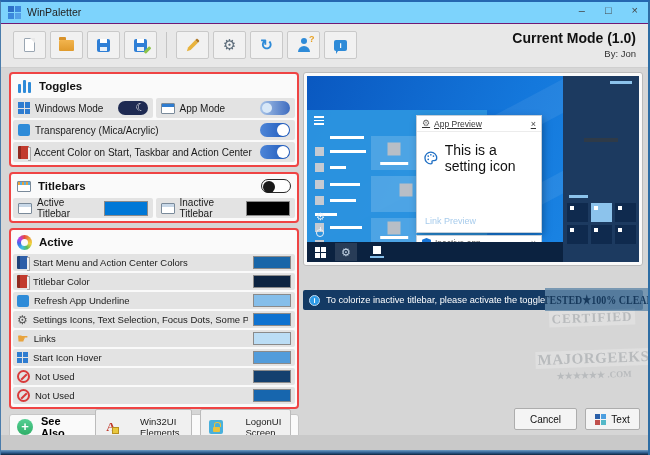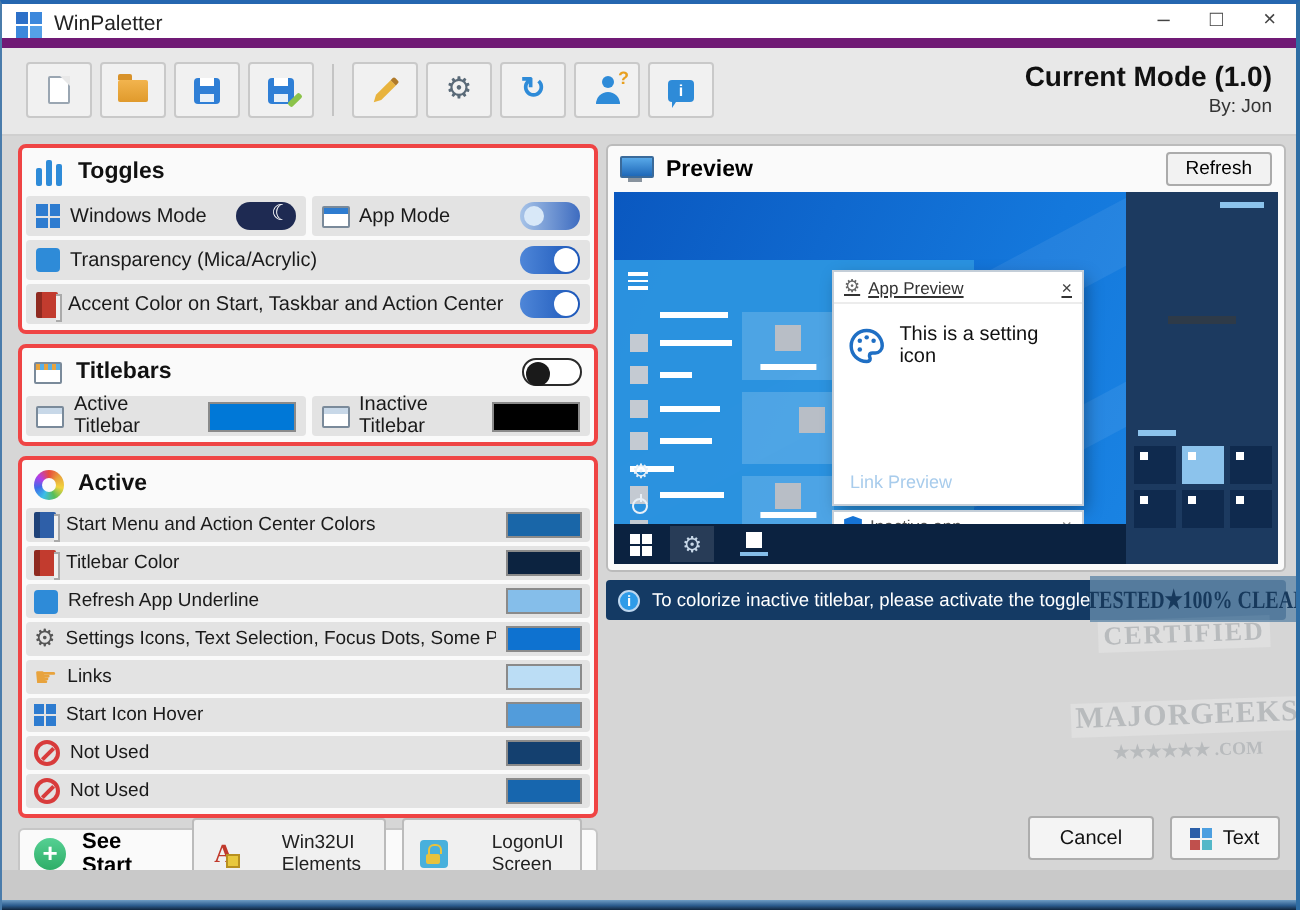--- a/index.html
+++ b/index.html
@@ -1,21 +1,21 @@
 <!DOCTYPE html>
 <html><head>
 <meta charset="utf-8">
 <style>
   * { margin:0; padding:0; box-sizing:border-box; }
   body { font-family:"Liberation Sans", sans-serif; background:#888; }
   .window { position:relative; width:650px; height:455px; background:#D6D6D6; overflow:hidden;
             border-top:2px solid #2567B0; border-left:1px solid #4A7CAB; border-right:2px solid #2E6DA4; }
 
   
-  .titlebar { position:absolute; left:0; top:0; right:0; height:22px; background:#ffffff; border-bottom:5px solid #701a75; }
+  .titlebar { position:absolute; left:0; top:0; right:0; height:22px; background:#7dd3fc; border-bottom:1px solid #701a75; }
   .app-title { position:absolute; left:26px; top:4px; font-size:10.5px; color:#222; }
   .winlogo { display:grid; grid-template-columns:1fr 1fr; gap:1px; width:13px; height:13px; }
   .winlogo i { background:#2E7CD0; }
   .winlogo.shade i:nth-child(1){background:#2D70C8;} .winlogo.shade i:nth-child(2){background:#3C88DC;}
   .winlogo.shade i:nth-child(3){background:#3C88DC;} .winlogo.shade i:nth-child(4){background:#54A0E8;}
   .winlogo.white i { background:#FFF; }
   .winlogo.multi i:nth-child(1){background:#2B5FA8;} .winlogo.multi i:nth-child(2){background:#4C9FE0;}
   .winlogo.multi i:nth-child(3){background:#C0504D;} .winlogo.multi i:nth-child(4){background:#54B8C8;}
   .app-logo { position:absolute; left:7px; top:4px; }
   .win-controls { position:absolute; right:10px; top:2px; display:flex; gap:20px; font-size:11px; color:#444; }
@@ -148,21 +148,21 @@
   .ac-tiles { position:absolute; left:4px; top:127px; display:grid; grid-template-columns:repeat(3,21px); grid-auto-rows:19px; gap:3px; }
   .ac-tile { background:#0F2A4E; position:relative; }
   .ac-tile::before { content:""; position:absolute; left:3px; top:3px; width:4px; height:4px; background:#FFF; }
   .ac-tile.hl { background:#8CC3EC; }
 
   .app-window { position:absolute; left:110px; top:40px; width:124px; height:116px; background:#FFF; box-shadow:0 0 0 1px #C4CED8, 2px 3px 8px rgba(0,0,0,0.35); }
   .aw-titlebar { height:16px; display:flex; align-items:center; gap:4px; padding:0 5px; border-bottom:1px solid #ECECEC; font-size:8.5px; color:#333;text-decoration:underline; }
   .aw-titlebar .x { margin-left:auto; color:#444; font-size:9px; }
   .aw-gear::before { content:"⚙"; color:#666; font-size:9px; }
   .aw-body { display:flex; align-items:center; gap:6px; padding:10px 6px 0; }
-  .aw-msg { font-size:10px; color:#111; }
+  .aw-msg { font-size:14px; color:#111; }
   .aw-link { position:absolute; bottom:6px; left:8px; font-size:9px; color:#A8CCEC; }
   .inactive-window { position:absolute; left:110px; top:160px; width:124px; background:#FFF; box-shadow:0 0 0 1px #C4CED8; }
   .iw-titlebar { height:14px; display:flex; align-items:center; gap:4px; padding:0 5px; border-bottom:1px solid #EEE; font-size:8.5px; color:#555; }
   .iw-titlebar .x { margin-left:auto; color:#888; font-size:9px; }
   .iw-body { height:12px; }
 
   .note-bar { position:absolute; left:302px; top:288px; width:340px; height:20px; background:#143A64; border-radius:2px; display:flex; align-items:center; gap:6px; padding:0 6px; }
   .note-icon { width:11px; height:11px; border-radius:50%; background:#2E9BE8; border:1px solid #BFD8F0; color:#FFF; font-size:7.5px; font-weight:bold; display:flex; align-items:center; justify-content:center; flex:none; }
   .note-icon::before { content:"i"; }
   .note-text { color:#FFF; font-size:9.3px; white-space:nowrap; overflow:hidden; }
@@ -368,38 +368,33 @@
       </div>
       <div class="arow">
         <span class="ic i-noentry"></span>
         <span class="lbl">Not Used</span>
         <span class="swatch" style="background: rgb(23, 102, 174);"></span>
       </div>
     </div>
 
     <div class="see-also">
       <span class="ic i-plus"></span>
-      <span class="sa-label">See Start</span>
+      <span class="sa-label">See Also</span>
       <div class="mini-btn">
         <span class="ic i-letterA"></span>
         <span>Win32UI Elements</span>
       </div>
       <div class="mini-btn">
         <span class="ic i-lock"></span>
         <span>LogonUI Screen</span>
       </div>
     </div>
   </div>
 
   <div class="preview-card">
-    <div class="pv-header">
-      <span class="ic i-monitor"></span>
-      <span>Preview</span>
-      <span class="refresh-btn">Refresh</span>
-    </div>
     <div class="desktop">
       <div class="streak s1"></div>
       <div class="streak s2"></div>
 
       <div class="start-menu">
         <div class="hamburger">
             <b></b>
             <b></b>
             <b></b>
           </div>

